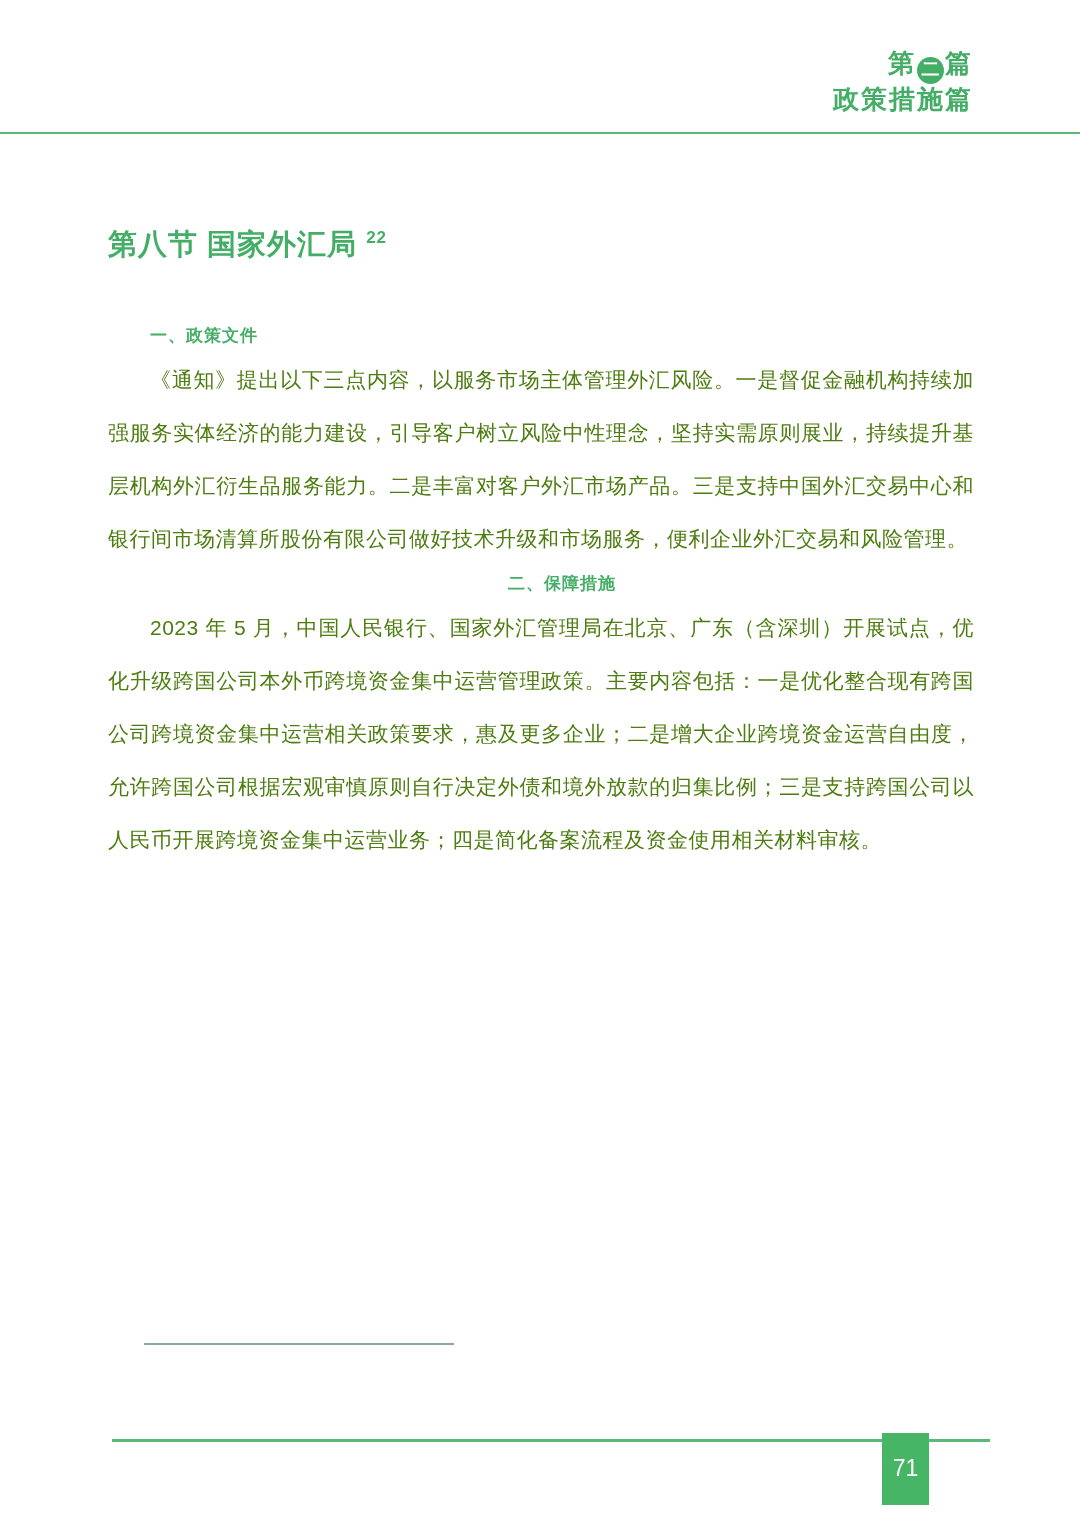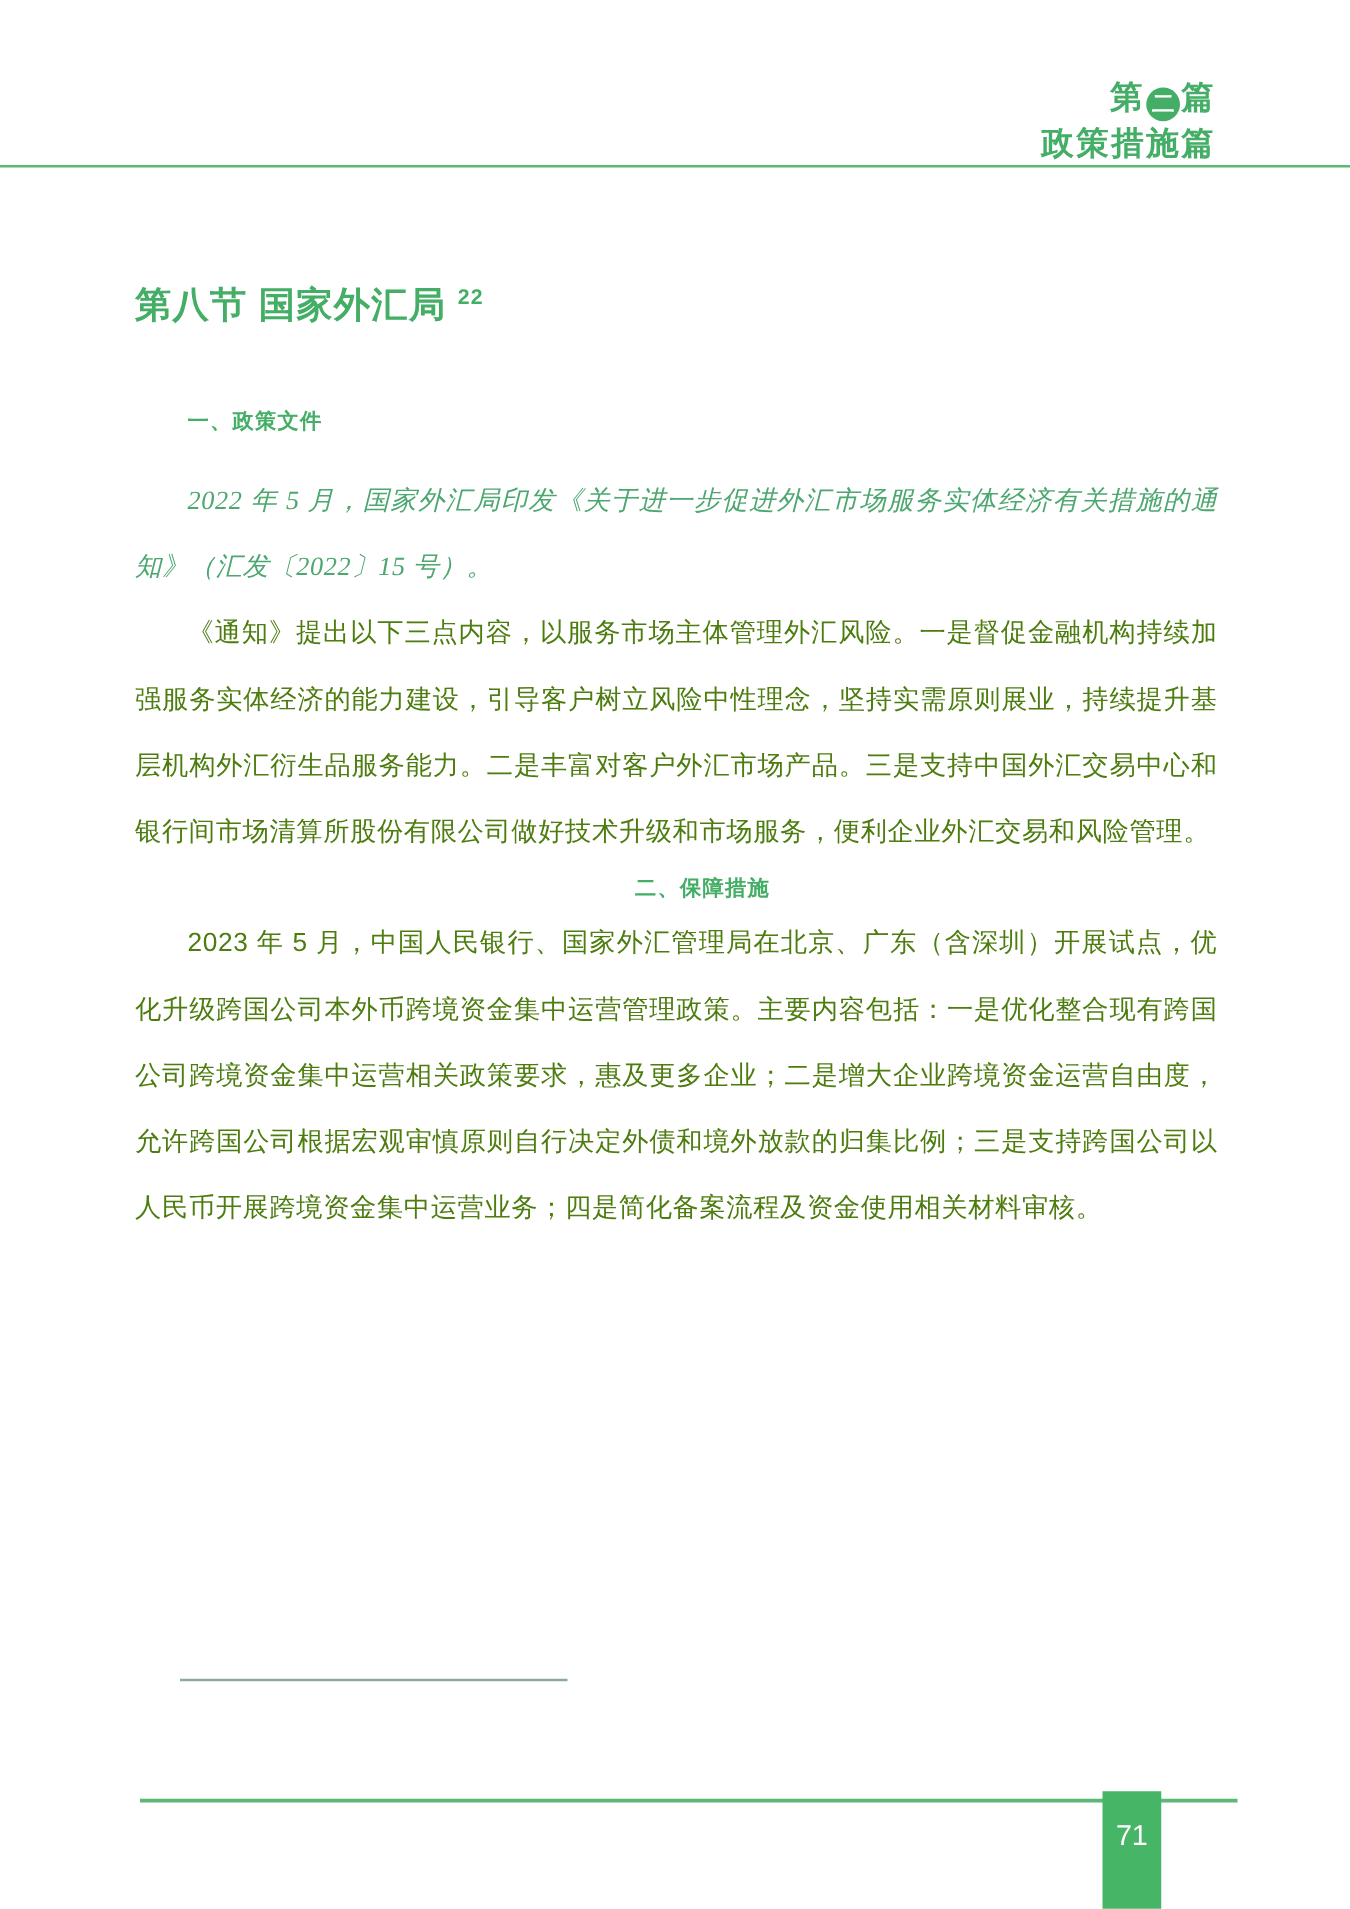--- a/index.html
+++ b/index.html
@@ -8,27 +8,28 @@
     width: 1080px; height: 1527px;
     position: relative;
     overflow: hidden;
     font-family: "Liberation Sans", sans-serif;
     color: #262626;
   }
 
   
   .page-header {
     position: absolute;
-    top: 60px; right: 107px;
+    top: 48px; right: 107px;
     text-align: right;
     color: #44ae66;
     font-weight: bold;
     font-size: 26px;
     line-height: 34px;
     letter-spacing: 2px;
+    font-family: Liberation Mono, monospace;
   }
   .hdr-line1 { display: block; }
   .circle-char {
     display: inline-block;
     width: 27px; height: 27px;
     border-radius: 50%;
     background: #44ae66;
     color: #ffffff;
     font-size: 18px;
     line-height: 27px;
@@ -116,21 +117,21 @@
   
   .bottom-rule {
     position: absolute;
     top: 1439px; left: 112px;
     width: 878px; height: 3px;
     background: #5cb874;
   }
   .page-num-box {
     position: absolute;
     top: 1433px; left: 882px;
-    width: 47px; height: 94px;
+    width: 47px; height: 72px;
     background: #47b566;
     color: #ffffff;
     font-size: 23px;
     text-align: center;
     padding-top: 22px;
   }
 </style>
 </head>
 <body>
 
@@ -138,21 +139,20 @@
   <span class="hdr-line1"><span>第</span><span class="circle-char">二</span><span>篇</span></span>
   <span class="hdr-line2">政策措施篇</span>
 </div>
 <div class="header-rule"></div>
 
 <div class="content">
   <div class="doc-title"><span>第八节 国家外汇局</span>&nbsp;<sup>22</sup></div>
 
   <div class="section-heading first">一、政策文件</div>
 
-  <p class="para green-kai">2022 年 5 月，国家外汇局印发《关于进一步促进外汇市场服务实体经济有关措施的通知》（汇发〔2022〕15 号）。</p>
 
   <p class="para black">《通知》提出以下三点内容，以服务市场主体管理外汇风险。一是督促金融机构持续加强服务实体经济的能力建设，引导客户树立风险中性理念，坚持实需原则展业，持续提升基层机构外汇衍生品服务能力。二是丰富对客户外汇市场产品。三是支持中国外汇交易中心和银行间市场清算所股份有限公司做好技术升级和市场服务，便利企业外汇交易和风险管理。</p>
 
   <div class="section-heading second">二、保障措施</div>
 
 
 
   <p class="para black">2023 年 5 月，中国人民银行、国家外汇管理局在北京、广东（含深圳）开展试点，优化升级跨国公司本外币跨境资金集中运营管理政策。主要内容包括：一是优化整合现有跨国公司跨境资金集中运营相关政策要求，惠及更多企业；二是增大企业跨境资金运营自由度，允许跨国公司根据宏观审慎原则自行决定外债和境外放款的归集比例；三是支持跨国公司以人民币开展跨境资金集中运营业务；四是简化备案流程及资金使用相关材料审核。</p>
 </div>
 

